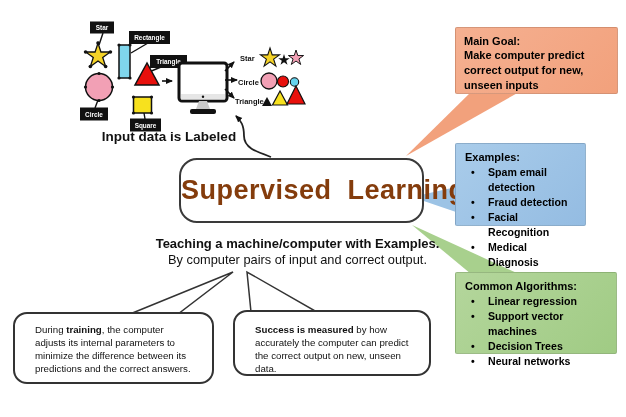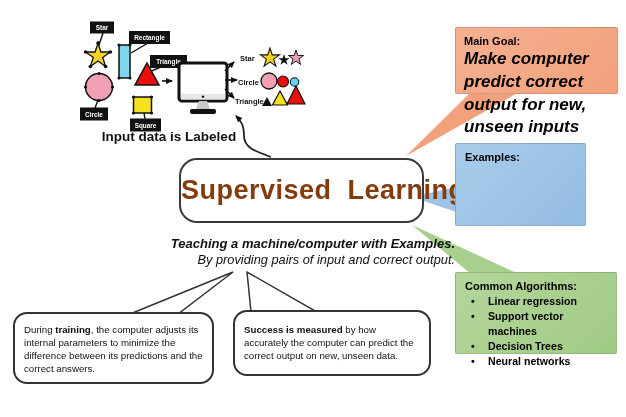--- a/index.html
+++ b/index.html
@@ -14,31 +14,31 @@
 
   .title-box{
     position:absolute;z-index:2;left:179px;top:158px;width:245px;height:65px;
     box-sizing:border-box;border:2.5px solid #3a3a3a;border-radius:18px;background:#fff;
     display:flex;align-items:center;justify-content:flex-start;
   }
   .title-box .t{
     font-size:27px;font-weight:bold;color:#843C0C;white-space:pre;letter-spacing:.5px;
   }
   .tagline{
-    position:absolute;z-index:2;left:140px;top:236px;width:315px;text-align:right;color:#111;font-style:italic;
+    position:absolute;z-index:2;left:140px;top:236px;width:315px;text-align:center;color:#111;
   }
   .tagline .l1{font-size:13px;font-weight:bold;line-height:1.25;}
   .tagline .l2{font-size:12.8px;line-height:1.25;}
 
   .callout{
     position:absolute;z-index:2;box-sizing:border-box;color:#000;
     padding:6px 9px 5px 9px;border-radius:2px;
   }
   .callout .c-title{font-size:11px;font-weight:bold;line-height:1.3;}
-  .callout .c-body{font-size:17px;font-weight:600;line-height:1.33;font-style:italic;}
+  .callout .c-body{font-size:11px;font-weight:600;line-height:1.33;}
   .callout ul{margin:1px 0 0 0;padding:0;list-style:none;}
   .callout li{
     position:relative;padding-left:23px;font-size:10.6px;font-weight:600;line-height:1.42;
   }
   .callout li::before{content:"•";position:absolute;left:6px;top:0;}
   .callout.orange{
     left:455px;top:27px;width:163px;height:67px;
     background:linear-gradient(135deg,#F5B091 0%,#F2A17C 100%);
     border:1px solid rgba(0,0,0,.12);
     padding-left:8px;
@@ -50,21 +50,21 @@
   }
   .callout.green{
     left:455px;top:272px;width:162px;height:82px;
     background:linear-gradient(135deg,#B4D69C 0%,#A0CB84 100%);
     border:1px solid rgba(0,0,0,.12);
   }
 
   .note{
     position:absolute;z-index:2;box-sizing:border-box;background:#fff;
     border:2px solid #333;border-radius:14px;color:#111;
-    font-size:9.7px;line-height:1.34;padding:9px 9px;
+    font-size:9.7px;line-height:1.34;padding:9px 20px;
   }
   .note b{font-weight:bold;}
   .note.left{left:13px;top:312px;width:201px;height:72px;}
   .note.right{left:233px;top:310px;width:198px;height:66px;padding-top:11px;}
 </style>
 </head>
 <body>
 
 <div class="stage">
 
@@ -187,30 +187,36 @@
 
     <text class="svg-caption" x="169" y="141" text-anchor="middle">Input data is Labeled</text>
   </svg>
 
   <div class="title-box">
     <span class="t">Supervised  Learning</span>
   </div>
 
   <div class="tagline">
     <div class="l1">Teaching a machine/computer with Examples.</div>
-    <div class="l2">By providing pairs of input and correct output.</div>
+    <div class="l2">By computer pairs of input and correct output.</div>
   </div>
 
   <div class="callout orange">
     <div class="c-title">Main Goal:</div>
     <div class="c-body">Make computer predict correct output for new, unseen inputs</div>
   </div>
 
   <div class="callout blue">
     <div class="c-title">Examples:</div>
+    <ul>
+      <li>Spam email detection</li>
+      <li>Fraud detection</li>
+      <li>Facial Recognition</li>
+      <li>Medical Diagnosis</li>
+    </ul>
   </div>
 
   <div class="callout green">
     <div class="c-title">Common Algorithms:</div>
     <ul>
       <li>Linear regression</li>
       <li>Support vector machines</li>
       <li>Decision Trees</li>
       <li>Neural networks</li>
     </ul>

